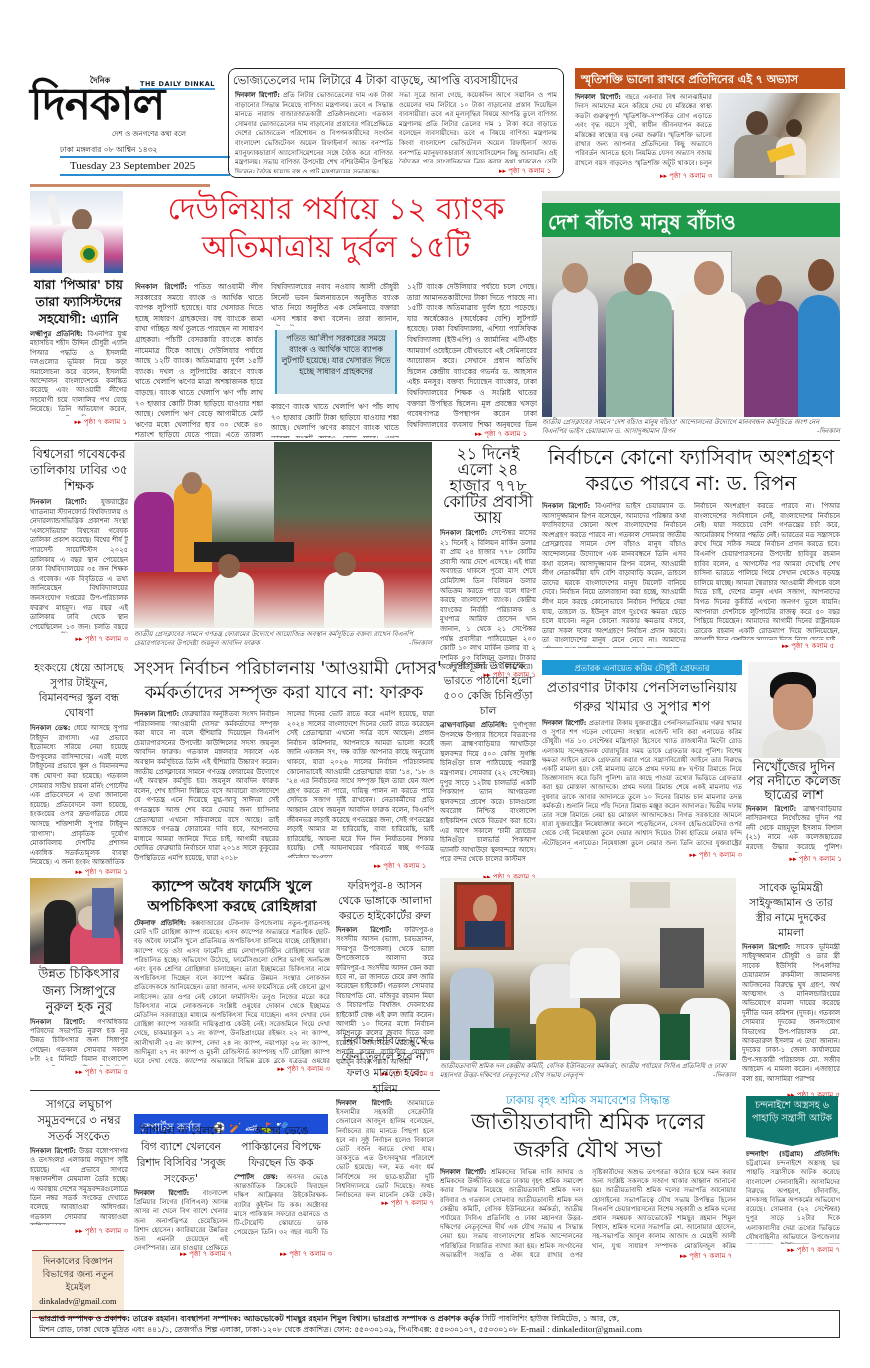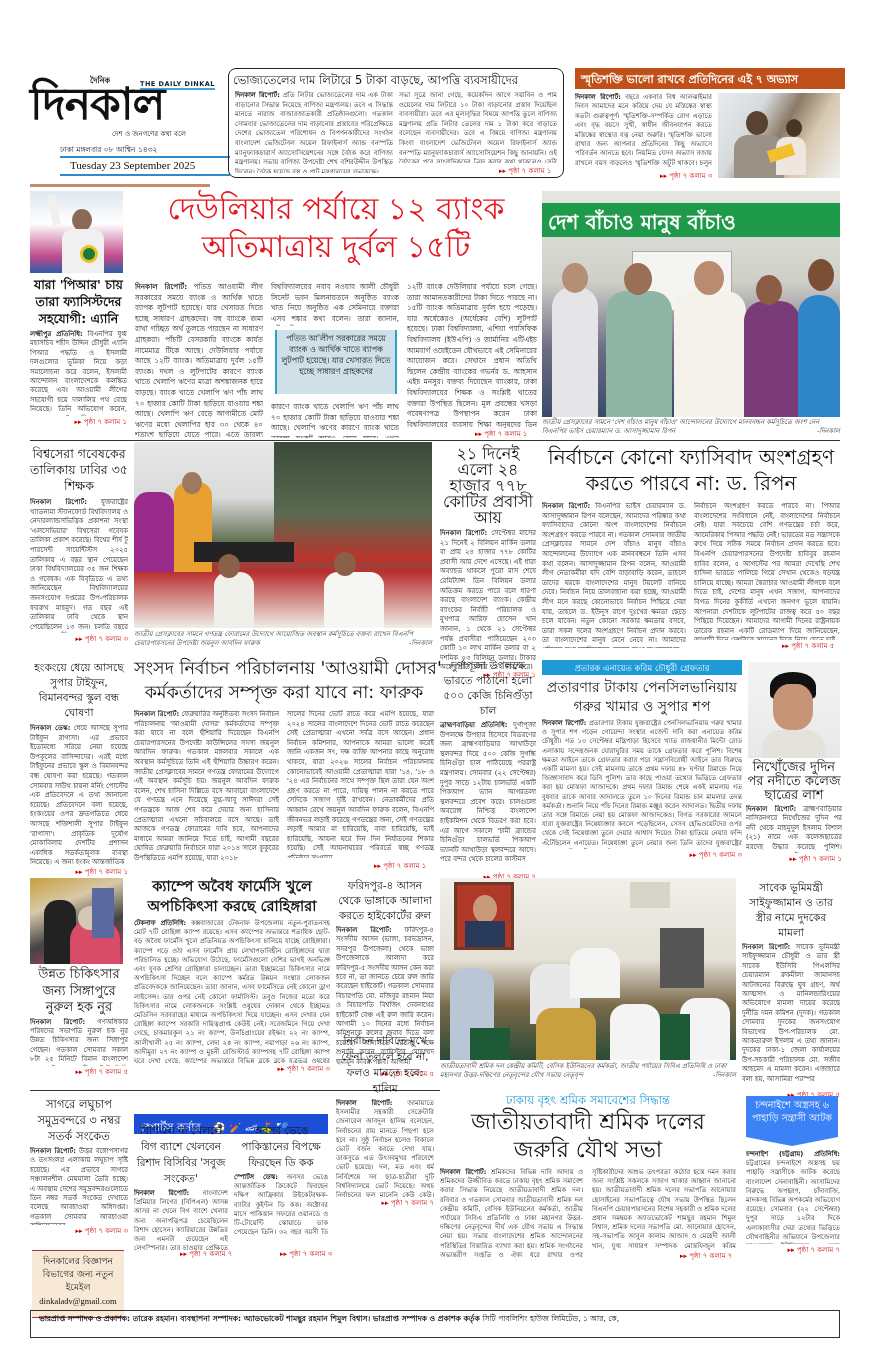--- a/index.html
+++ b/index.html
@@ -23,21 +23,21 @@
   <div class="abs" style="left:0px;top:10px;font-size:44px;font-weight:bold;letter-spacing:-1px;line-height:52px;font-family:'DejaVu Serif',serif">দিনকাল</div>
   <div class="abs" style="left:82px;top:60px;font-size:7px">দেশ ও জনগণের কথা বলে</div>
   <div class="abs" style="left:30px;top:76px;font-size:7.5px">ঢাকা মঙ্গলবার ০৮ আশ্বিন ১৪৩২</div>
   <div class="abs" style="left:30px;top:88px;width:170px;height:1.5px;background:#2a8ccf"></div>
   <div class="abs" style="left:40px;top:91px;font-family:'Liberation Serif',serif;font-size:11px">Tuesday 23 September 2025</div>
   <div class="abs" style="left:30px;top:106px;width:170px;height:1.5px;background:#2a8ccf"></div>
 </div>
 <div class="abs" style="left:30px;top:184px;width:180px;height:3px;background:#c98a6a"></div>
 
 <div class="abs box" style="left:228px;top:68px;width:336px;height:110px">
-  <div class="abs hl" style="left:4px;top:3px;width:326px;font-size:11.5px;text-align:left;font-weight:normal">ভোজ্যতেলের দাম লিটারে 5 টাকা বাড়ছে, আপত্তি ব্যবসায়ীদের</div>
+  <div class="abs hl" style="left:4px;top:3px;width:326px;font-size:11.5px;text-align:left;font-weight:normal">ভোজ্যতেলের দাম লিটারে 4 টাকা বাড়ছে, আপত্তি ব্যবসায়ীদের</div>
   <div class="abs body-text" style="left:6px;top:22px;width:158px;height:82px;font-size:6.6px;line-height:9.6px"><b>দিনকাল রিপোর্ট:</b> <span>প্রতি লিটার ভোজ্যতেলের দাম এক টাকা বাড়ানোর সিদ্ধান্ত নিয়েছে বাণিজ্য মন্ত্রণালয়। তবে এ সিদ্ধান্ত মানতে নারাজ বাজারজাতকারী প্রতিষ্ঠানগুলো। গতকাল সোমবার ভোজ্যতেলের দাম বাড়ানোর প্রস্তাবের পরিপ্রেক্ষিতে দেশের ভোজ্যতেল পরিশোধন ও বিপণনকারীদের সংগঠন বাংলাদেশ ভেজিটেবল অয়েল রিফাইনার্স অ্যান্ড বনস্পতি ম্যানুফ্যাকচারার্স অ্যাসোসিয়েশনের সঙ্গে বৈঠক করে বাণিজ্য মন্ত্রণালয়। সভায় বাণিজ্য উপদেষ্টা শেখ বশিরউদ্দীন উপস্থিত ছিলেন। বৈঠক হয়েছে বস্ত্র ও পাট মন্ত্রণালয়ের সভাকক্ষে।</span></div>
   <div class="abs body-text" style="left:170px;top:22px;width:158px;height:72px;font-size:6.6px;line-height:9.6px">সভা সূত্রে জানা গেছে, কয়েকদিন আগে সয়াবিন ও পাম ওয়েলের দাম লিটারে ১০ টাকা বাড়ানোর প্রস্তাব দিয়েছিল ব্যবসায়ীরা। তবে এর মূল্যবৃদ্ধির বিষয়ে আপত্তি তুলে বাণিজ্য মন্ত্রণালয় প্রতি লিটার তেলের দাম ১ টাকা করে বাড়াতে বলেছেন ব্যবসায়ীদের। তবে এ বিষয়ে বাণিজ্য মন্ত্রণালয় কিংবা বাংলাদেশ ভেজিটেবল অয়েল রিফাইনার্স অ্যান্ড বনস্পতি ম্যানুফ্যাকচারার্স অ্যাসোসিয়েশন কিছু জানায়নি। ওই বৈঠকের পরে সাংবাদিকদের ব্রিফ করার কথা থাকলেও সেটা হয়নি। সিদ্ধান্তহীনভাবে</div>
   <div class="abs jump" style="left:270px;top:96px">▸▸ <span>পৃষ্ঠা ৭ কলাম ১</span></div>
 </div>
 
 <div class="abs" style="left:575px;top:68px;width:290px;height:112px">
   <div class="abs" style="left:0;top:0;width:270px;height:21px;background:#c0501a;color:#fff;font-size:11px;font-weight:bold;padding:3px 6px;white-space:nowrap">স্মৃতিশক্তি ভালো রাখবে প্রতিদিনের এই ৭ অভ্যাস</div>
   <div class="abs body-text" style="left:0;top:25px;width:137px;height:76px;font-size:6.6px;line-height:9.4px"><b>দিনকাল রিপোর্ট:</b> <span>বছরে একবার বিশ্ব আলঝাইমার দিবস আমাদের মনে করিয়ে দেয় যে মস্তিষ্কের স্বাস্থ্য কতটা গুরুত্বপূর্ণ। স্মৃতিশক্তি-সম্পর্কিত রোগ এড়াতে এবং বৃদ্ধ বয়সে সুখী, স্বাধীন জীবনযাপন করতে মস্তিষ্কের স্বাস্থ্যের যত্ন নেয়া জরুরি। স্মৃতিশক্তি ভালো রাখার জন্য আপনার প্রতিদিনের কিছু অভ্যাসে পরিবর্তন আনতে হবে। নিয়মিত যেসব অভ্যাস বজায় রাখলে বয়স বাড়লেও স্মৃতিশক্তি অটুট থাকবে। চলুন জেনে নেয়া যাক—</span></div>
   <div class="abs jump" style="left:85px;top:102px">▸▸ <span>পৃষ্ঠা ৭ কলাম ৩</span></div>
   <div class="abs photo" style="left:143px;top:25px;width:122px;height:85px;background:linear-gradient(120deg,#e9ecee 0%,#d7dadc 30%,#8b7a66 50%,#d8c9b0 70%,#f0f1ef 100%)">
@@ -253,26 +253,30 @@
 
 <div class="abs" style="left:440px;top:1092px;width:296px;height:168px">
   <div class="hl" style="color:#1e9bd7;font-size:11.5px;line-height:16px;font-weight:normal">ঢাকায় বৃহৎ শ্রমিক সমাবেশের সিদ্ধান্ত</div>
   <div class="hl" style="font-size:22px;line-height:28px;font-weight:normal;white-space:nowrap">জাতীয়তাবাদী শ্রমিক দলের</div>
   <div class="hl" style="font-size:22px;line-height:28px;font-weight:normal">জরুরি যৌথ সভা</div>
   <div class="abs body-text" style="left:0;top:76px;width:143px;height:92px;font-size:6.6px;line-height:9.2px"><b>দিনকাল রিপোর্ট:</b> <span>শ্রমিকদের বিভিন্ন দাবি আদায় ও শ্রমিকদের উজ্জীবিত করতে ঢাকায় বৃহৎ শ্রমিক সমাবেশ করার সিদ্ধান্ত নিয়েছে জাতীয়তাবাদী শ্রমিক দল। রবিবার ও গতকাল সোমবার জাতীয়তাবাদী শ্রমিক দল কেন্দ্রীয় কমিটি, বেসিক ইউনিয়নের কর্মকর্তা, জাতীয় পর্যায়ের সিবিএ প্রতিনিধি ও ঢাকা মহানগর উত্তর-দক্ষিণের নেতৃবৃন্দের দীর্ঘ এক যৌথ সভায় এ সিদ্ধান্ত নেয়া হয়। সভায় বাংলাদেশের শ্রমিক আন্দোলনের পরিস্থিতির বিস্তারিত ব্যাখ্যা করা হয়। শ্রমিক সংগঠনের অভ্যন্তরীণ সংহতি ও ঐক্য ধরে রাখার ওপর গুরুত্বারোপ করা হয়। সংগঠনের ঐক্য বজায় রেখে সকল ধরনের বিশৃঙ্খলা রোধ করার জন্য সভায় সিদ্ধান্ত গৃহীত হয়। জাতীয়তাবাদী শ্রমিক দল বিভিন্ন সংগঠনের অভ্যন্তরে বিশৃঙ্খলা</span></div>
   <div class="abs body-text" style="left:152px;top:76px;width:144px;height:82px;font-size:6.6px;line-height:9.2px">সৃষ্টিকারীদের অশুভ তৎপরতা কঠোর হস্তে দমন করার জন্য সংশ্লিষ্ট সকলকে সজাগ থাকার আহ্বান জানানো হয়। জাতীয়তাবাদী শ্রমিক দলের সভাপতি আনোয়ার হোসাইনের সভাপতিত্বে যৌথ সভায় উপস্থিত ছিলেন বিএনপি চেয়ারপারসনের বিশেষ সহকারী ও শ্রমিক দলের প্রধান সমন্বয়ক অ্যাডভোকেট শামছুর রহমান শিমুল বিশ্বাস, শ্রমিক দলের সভাপতি মো. আনোয়ার হোসেন, সহ-সভাপতি আবুল কালাম আজাদ ও মেহেদী আলী খান, যুগ্ম সাধারণ সম্পাদক মোস্তফিজুল করিম মজুমদার, সহ-সাধারণ সম্পাদক মিয়া মিজানুর রহমান ও জাহাঙ্গীর আলম, সাংগঠনিক সম্পাদক জাকির হোসেন ও আবদুল গফুর, অর্থ সম্পাদক রফিকুল ইসলাম, প্রচার ও প্রকাশনা সম্পাদক</div>
   <div class="abs jump" style="left:240px;top:158px">▸▸ <span>পৃষ্ঠা ৭ কলাম ৭</span></div>
 </div>
 
-<div class="abs" style="left:746px;top:1096px;width:92px;height:50px;background:#3b82f6;clip-path:polygon(0 0,100% 0,100% 82%,50% 100%,0 82%);padding:2px 3px">
+<div class="abs" style="left:746px;top:1096px;width:92px;height:50px;background:#0f766e;clip-path:polygon(0 0,100% 0,100% 82%,50% 100%,0 82%);padding:2px 3px">
   <div style="color:#fff;font-size:9.5px;line-height:13px;text-align:center">চন্দনাইশে অস্ত্রসহ ৬ পাহাড়ি সন্ত্রাসী আটক</div>
 </div>
 <div class="abs" style="left:746px;top:1150px;width:94px;height:110px">
   <div class="body-text" style="height:94px;font-size:6.6px;line-height:9.2px"><b>চন্দনাইশ (চট্টগ্রাম) প্রতিনিধি:</b> <span>চট্টগ্রামের চন্দনাইশে অস্ত্রসহ ছয় পাহাড়ি সন্ত্রাসীকে আটক করেছে বাংলাদেশ সেনাবাহিনী। আসামিদের বিরুদ্ধে অপহরণ, চাঁদাবাজি, মাদকসহ বিভিন্ন অপকর্মের অভিযোগ রয়েছে। সোমবার (২২ সেপ্টেম্বর) দুপুর সাড়ে ১২টার দিকে এলাকাবাসীর দেয়া তথ্যের ভিত্তিতে যৌথবাহিনীর অভিযানে উপজেলার কাঞ্চনাবাদ ইউনিয়নের ৯ নম্বর ওয়ার্ডস্থ লর্ড এলাহাবাদ হাইস্কুলের সংলগ্ন পাহাড়ি এলাকা থেকে তাদের আটক করা হয়। আটককৃতরা হলো—</span></div>
   <div class="jump" style="text-align:right">▸▸ <span>পৃষ্ঠা ৭ কলাম ৭</span></div>
 </div>
 
 <div class="abs" style="left:30px;top:1310px;width:810px;height:28px;border:1px solid #333;padding:2px 8px;overflow:hidden">
   <div style="font-size:7.6px;line-height:11px;white-space:nowrap;overflow:hidden">
     <b>ভারপ্রাপ্ত সম্পাদক ও প্রকাশক: তারেক রহমান। ব্যবস্থাপনা সম্পাদক: অ্যাডভোকেট শামছুর রহমান শিমুল বিশ্বাস। ভারপ্রাপ্ত সম্পাদক ও প্রকাশক কর্তৃক</b>
     <span>সিটি পাবলিশিং হাউজ লিমিটেড, ১ আর, কে,</span>
   </div>
+  <div style="font-size:7.6px;line-height:11px;white-space:nowrap;overflow:hidden">
+    <span>মিশন রোড, ঢাকা থেকে মুদ্রিত এবং ৪৪১/১, তেজগাঁও শিল্প এলাকা, ঢাকা-১২০৮ থেকে প্রকাশিত। ফোন: ৫৫০৩০১০৯, পিএবিএক্স: ৫৫০৩০১০৭, ৫৫০৩০১০৮</span>
+    <span style="font-family:'Liberation Serif',serif;font-size:9px">E-mail : dinkaleditor@gmail.com</span>
+  </div>
 </div>
 
 </body></html>

